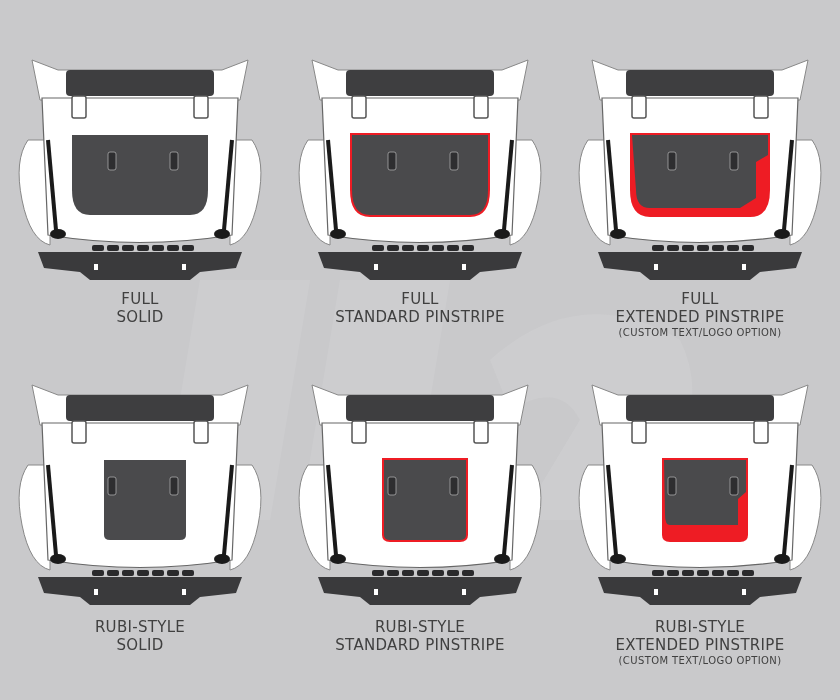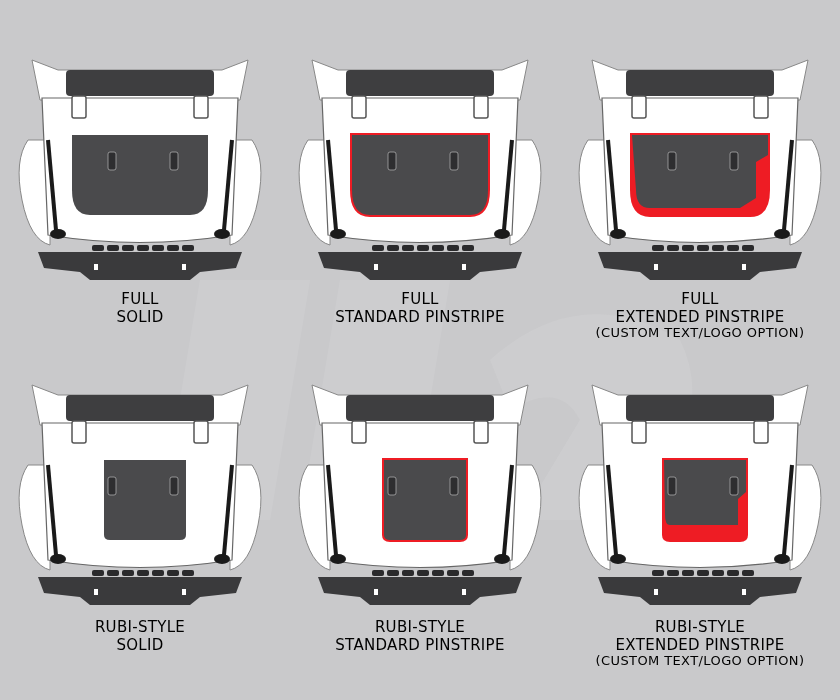--- a/index.html
+++ b/index.html
@@ -1,22 +1,22 @@
 <!DOCTYPE html>
 <html><head>
 <meta charset="utf-8">
 <style>
   html,body{margin:0;padding:0;}
   body{width:840px;height:700px;background:#c9c9cb;position:relative;overflow:hidden;font-family:"DejaVu Sans","Liberation Sans",sans-serif;}
   .watermark{position:absolute;left:160px;top:220px;width:560px;height:320px;opacity:.35;}
   .cell{position:absolute;width:280px;height:350px;}
   .jeep{position:absolute;left:0;top:0;width:280px;height:240px;}
-  .label{position:absolute;left:0;width:280px;text-align:center;color:#000000;font-size:15px;line-height:18px;letter-spacing:.3px;}
+  .label{position:absolute;left:0;width:280px;text-align:center;color:#404040;font-size:15px;line-height:18px;letter-spacing:.3px;}
   .label .l1,.label .l2{display:block;}
-  .label .note{display:block;font-size:13px;line-height:14px;letter-spacing:.4px;}
+  .label .note{display:block;font-size:10px;line-height:14px;letter-spacing:.4px;}
 </style>
 </head>
 <body>
 
 <svg class="watermark" viewBox="0 0 560 320">
   <path d="M40 60 L150 60 L110 300 L0 300 Z" fill="#d6d6d8"></path>
   <path d="M180 60 L290 60 L250 300 L140 300 Z" fill="#d6d6d8"></path>
   <path d="M330 140 Q420 60 520 120 Q560 200 470 300 L360 300 L420 200 Q400 160 350 190 Z" fill="#d6d6d8"></path>
 </svg>
 

